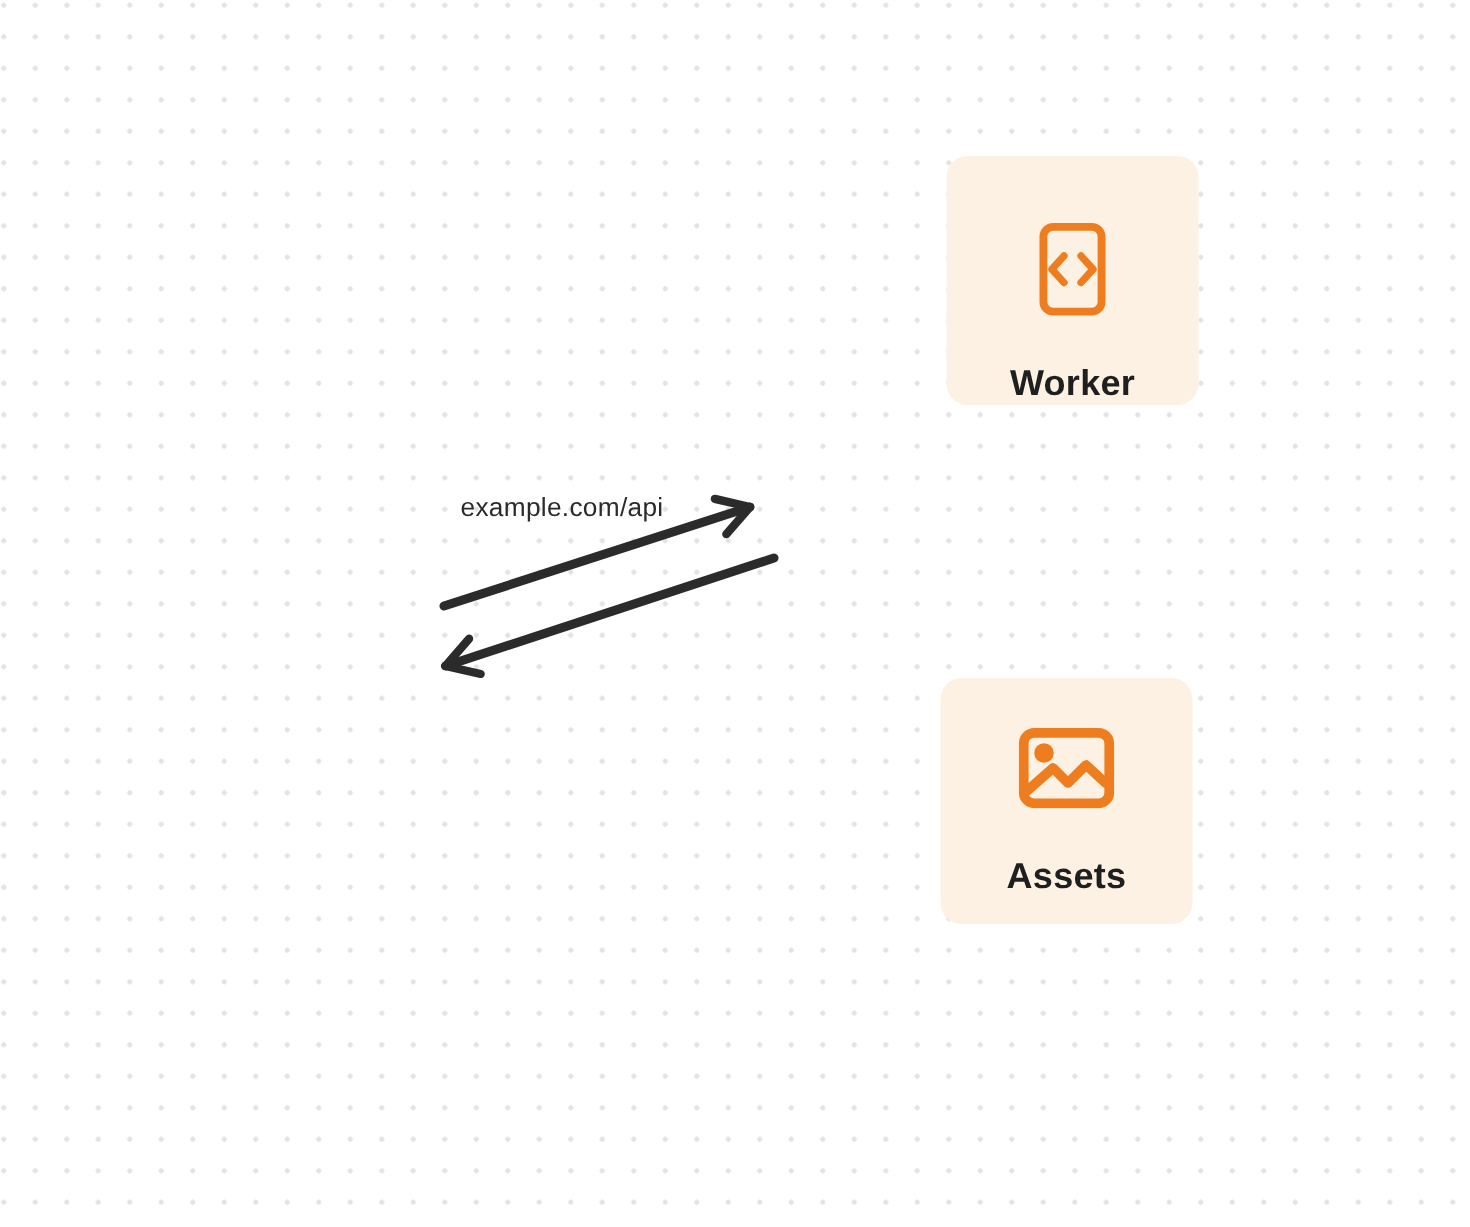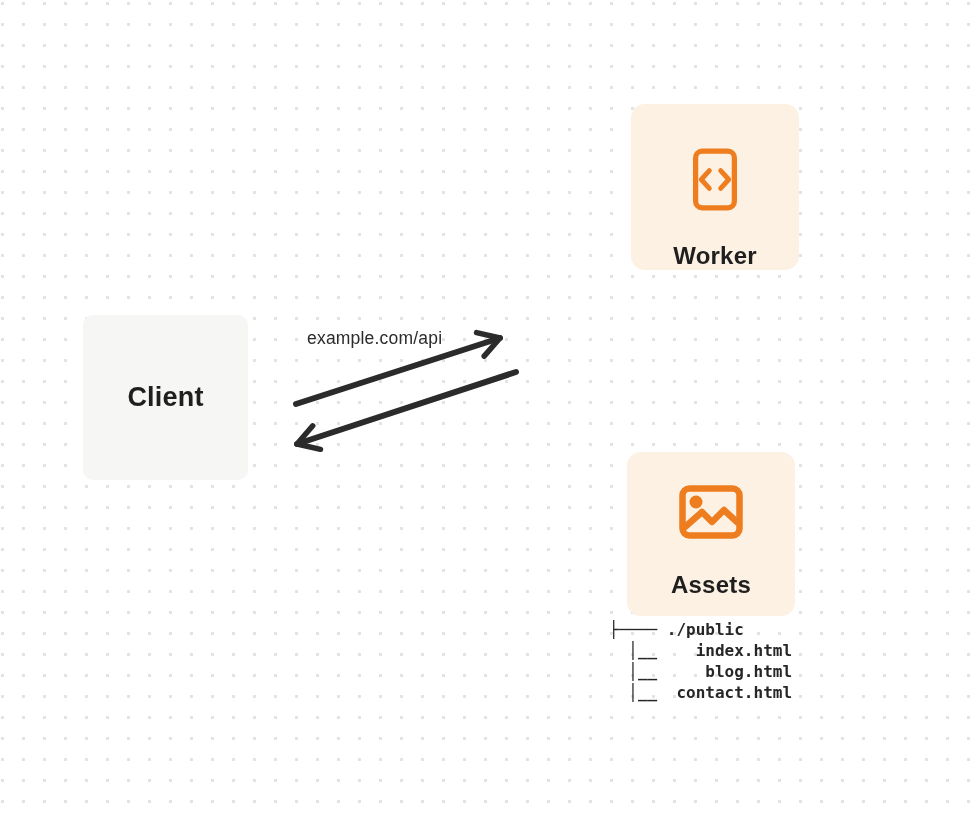--- a/index.html
+++ b/index.html
@@ -81,23 +81,20 @@
     white-space:pre;
   }
   .arrow-line{stroke:var(--arrow);stroke-width:6;stroke-linecap:round;fill:none;}
   .arrow-head{stroke:var(--arrow);fill:none;stroke-linecap:round;stroke-linejoin:round;}
 </style>
 </head>
 <body>
 
 <div class="canvas">
 
-  <div class="client-node">
-    <span class="node-label">Client</span>
-  </div>
 
   <svg class="arrows-svg" viewBox="0 0 980 818" xmlns="http://www.w3.org/2000/svg">
     <defs>
       <marker id="headR" viewBox="0 0 12 12" refX="9.5" refY="6" markerWidth="5.5" markerHeight="5.5" orient="auto" markerUnits="strokeWidth">
         <path class="arrow-head" d="M2,1.5 L9.5,6 L2,10.5" stroke-width="2"></path>
       </marker>
     </defs>
     <g>
       <path class="arrow-line" d="M296,404 L500,338" marker-end="url(#headR)"></path>
     </g>
@@ -120,18 +117,14 @@
 
   <div class="card assets-node">
     <svg class="icon-svg" width="64" height="54" viewBox="0 0 64 54" xmlns="http://www.w3.org/2000/svg">
       <rect class="stroke" x="3.5" y="3.5" width="57" height="47" rx="7" stroke-width="6.5"></rect>
       <circle class="fill" cx="17" cy="17" r="6.5"></circle>
       <path class="stroke" d="M6 42 L23 27 L33 37 L45 25 L58 37" stroke-width="6.5" stroke-linecap="round" stroke-linejoin="round"></path>
     </svg>
     <span class="node-label">Assets</span>
   </div>
 
-  <pre class="file-tree">├──── ./public
-  │__    index.html
-  │__     blog.html
-  │__  contact.html</pre>
 
 </div>
 
 </body></html>

